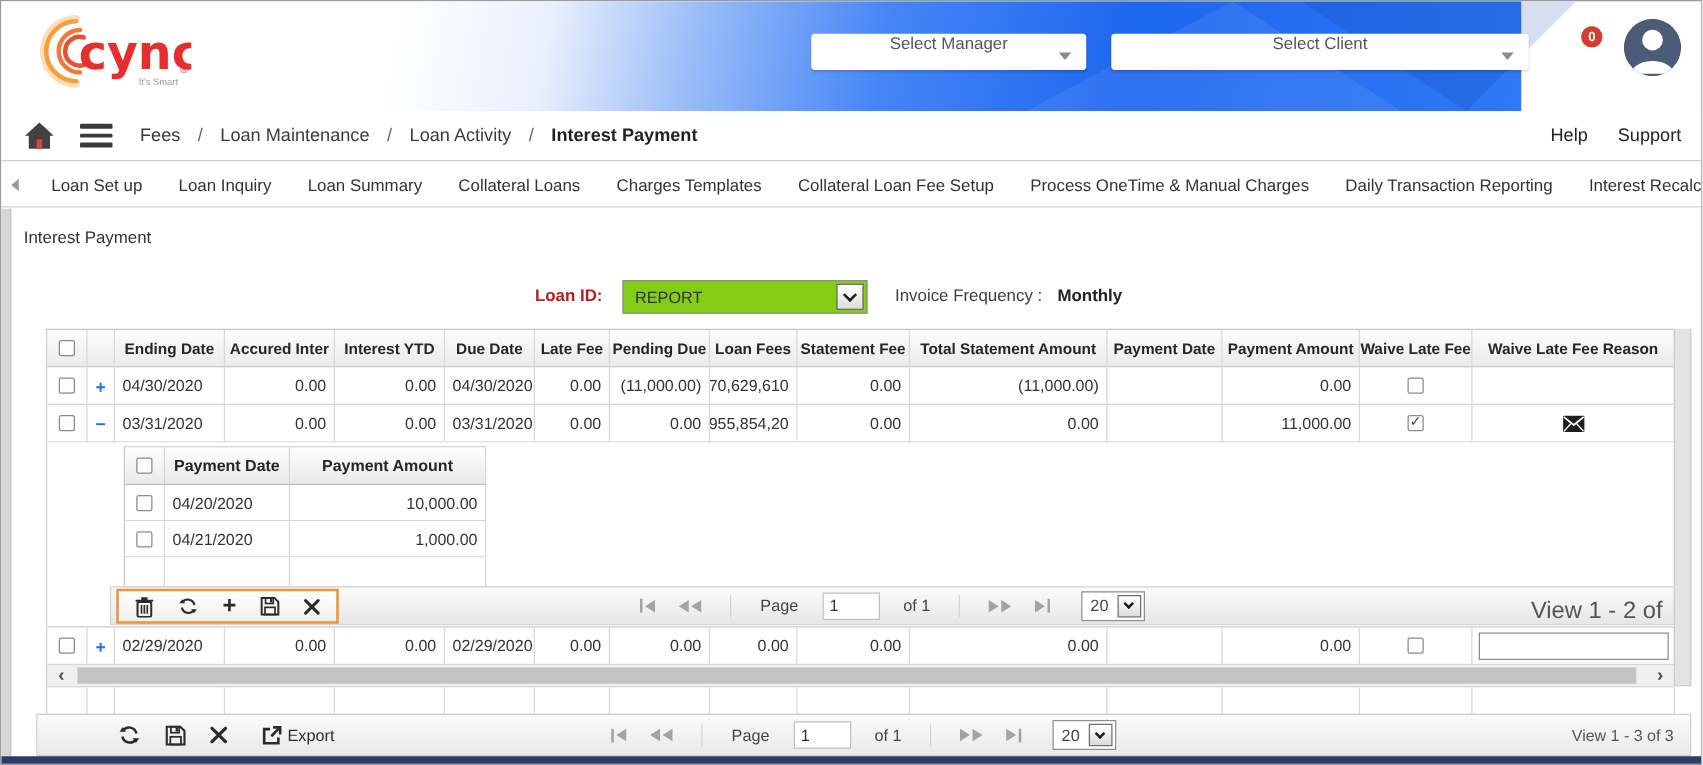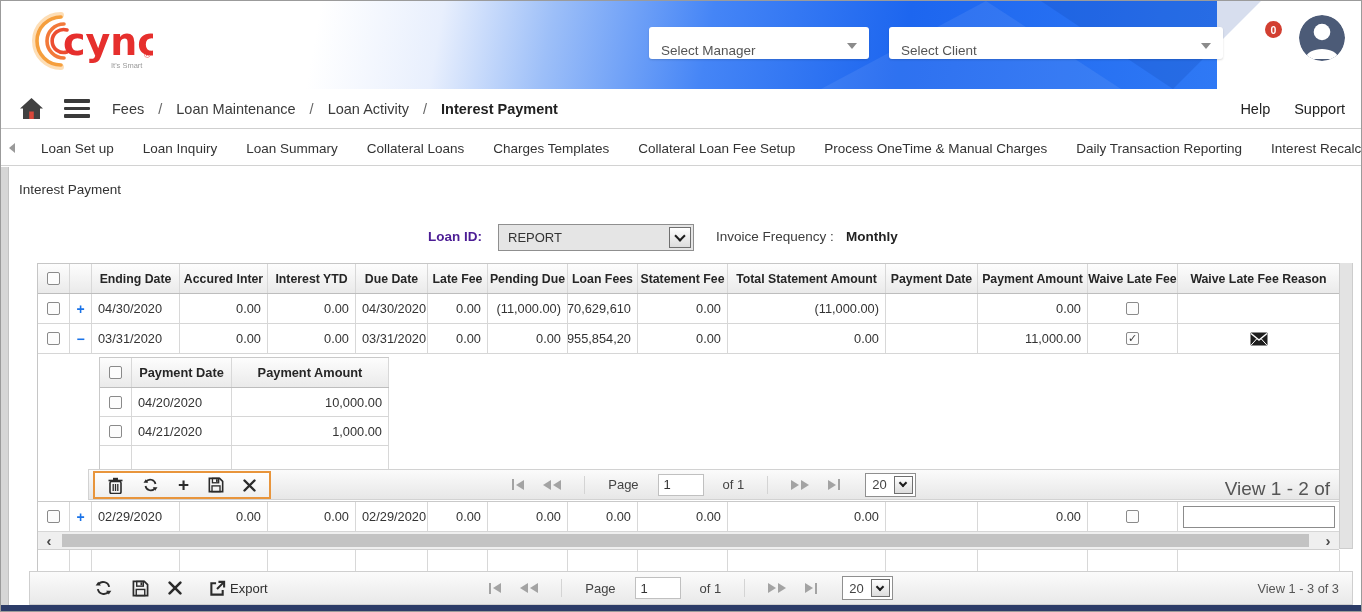--- a/index.html
+++ b/index.html
@@ -8,22 +8,22 @@
   .window { position:relative; width:1362px; height:612px; border:1px solid #9b9b9b; overflow:hidden; background:#fff; }
 
   
   .topbar { position:absolute; left:0; top:0; width:1216px; height:88px;
     background:linear-gradient(100deg,#ffffff 0%,#ffffff 26%,#e8effd 36%,#9dbff8 45%,#4585f6 58%,#1d66ef 74%,#2f79f5 100%); }
   .poly { position:absolute; top:0; height:88px; }
   .poly-a { left:820px; width:300px; background:rgba(255,255,255,0.08); clip-path:polygon(0 100%,55% 0,100% 100%); }
   .poly-b { left:1040px; width:220px; background:rgba(8,48,150,0.16); clip-path:polygon(0 0,100% 0,60% 100%); }
   .poly-c { left:1230px; width:132px; background:rgba(255,255,255,0.10); clip-path:polygon(100% 0,100% 100%,10% 55%); }
   .logo { position:absolute; left:26px; top:8px; }
-  .hdr-select { position:absolute; top:26px; height:29px; background:#fff; border-radius:3px; display:flex; 
-    padding:16px 12px; font-size:13.5px; color:#555; box-shadow:0 1px 2px rgba(0,0,0,0.15); }
+  .hdr-select { position:absolute; top:26px; height:29px; background:#fff; border-radius:3px; display:flex; align-items:center;
+    padding:0 12px; font-size:13.5px; color:#555; box-shadow:0 1px 2px rgba(0,0,0,0.15);flex-direction:column; }
   .hdr-select .caret { margin-left:auto; width:0; height:0; border-left:5px solid transparent; border-right:5px solid transparent; border-top:6px solid #8b8b8b; }
   .sel-manager { left:648px; width:220px; }
   .sel-client  { left:888px; width:334px; }
   .bell-wrap { position:absolute; left:1246px; top:22px; width:36px; height:40px; cursor:pointer; }
   .badge { position:absolute; left:18px; top:-2px; min-width:17px; height:17px; background:#d23f31; border-radius:50%;
     color:#fff; font-size:10.5px; font-weight:bold; display:flex; align-items:center; justify-content:center; }
   .avatar { position:absolute; left:1298px; top:14px; width:46px; height:46px; border-radius:50%; overflow:hidden; cursor:pointer; }
 
   
   .crumbbar { position:absolute; left:0; top:88px; width:1360px; height:40px; background:#fff; border-bottom:1px solid #cfcfcf;
@@ -42,22 +42,22 @@
     display:flex; align-items:center; font-size:13.5px; color:#333; }
   .tab-scroll-l { width:0; height:0; border-top:5px solid transparent; border-bottom:5px solid transparent; border-right:6px solid #9a9a9a; margin:0 26px 0 8px; }
   .tabs { display:flex; gap:29px; white-space:nowrap; }
   .tab { cursor:pointer; padding:9px 0 8px 0; }
 
   
   .left-strip { position:absolute; left:0; top:166px; width:8px; height:438px; background:#d6d6d6; border-right:1px solid #c2c2c2; }
   .page-title { position:absolute; left:18px; top:181px; font-size:13.5px; color:#333; }
 
   .loanid-row { position:absolute; left:0; top:222px; width:1360px; height:30px; }
-  .loanid-label { position:absolute; left:427px; top:6px; font-weight:bold; font-size:13.5px; color:#4c1d95; }
-  .fake-select { position:absolute; left:497px; top:1px; width:196px; height:27px; border:1px solid #8f8f8f; background:#e5e5e5;
+  .loanid-label { position:absolute; left:427px; top:6px; font-weight:bold; font-size:13.5px; color:#b91c1c; }
+  .fake-select { position:absolute; left:497px; top:1px; width:196px; height:27px; border:1px solid #8f8f8f; background:#84cc16;
     display:flex; align-items:center; font-size:13px; color:#333; cursor:pointer; }
   .fake-select .txt { padding-left:9px; }
   .sel-btn { margin-left:auto; width:22px; height:21px; margin-right:2px; border:1px solid #6f6f6f; background:linear-gradient(#ffffff,#dcdcdc);
     display:flex; align-items:center; justify-content:center; }
   .chev { width:8px; height:8px; border-right:2.4px solid #1c1c1c; border-bottom:2.4px solid #1c1c1c; transform:rotate(45deg); margin-top:-4px; }
   .invoice-label { position:absolute; left:715px; top:6px; font-size:13.5px; color:#3d3d3d; }
   .invoice-value { position:absolute; left:845px; top:6px; font-size:13.5px; font-weight:bold; color:#222; }
 
   
   .grid { position:absolute; left:36px; top:262px; width:1302px; border-left:1px solid #c6c6c6; border-top:1px solid #c6c6c6; font-size:12.8px; }

